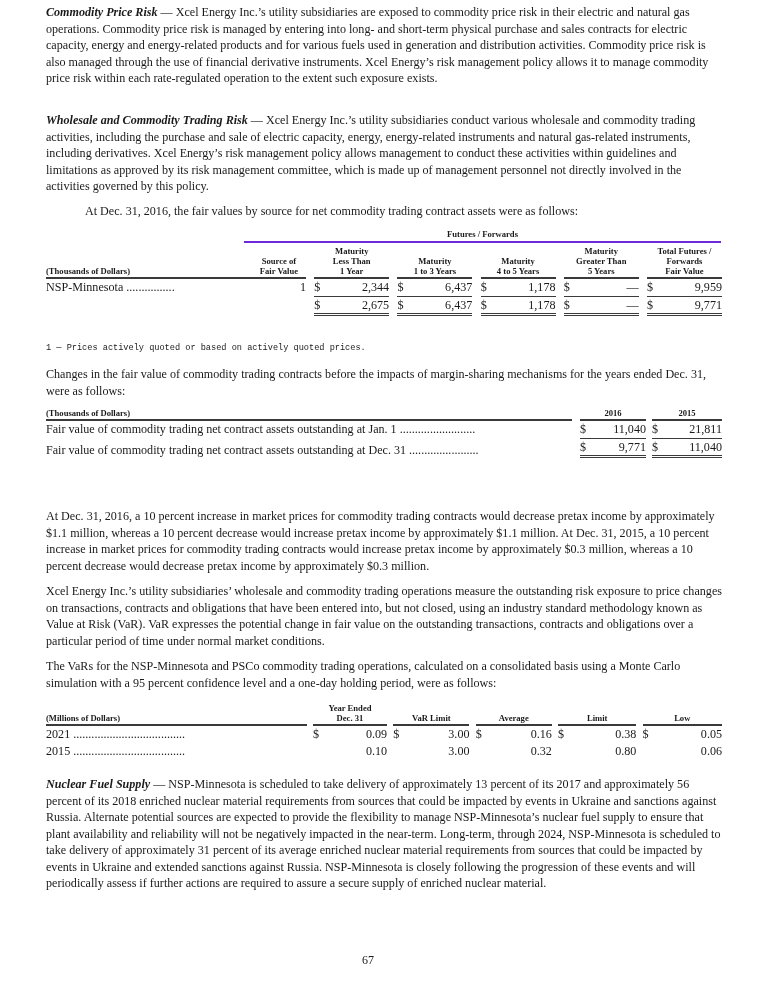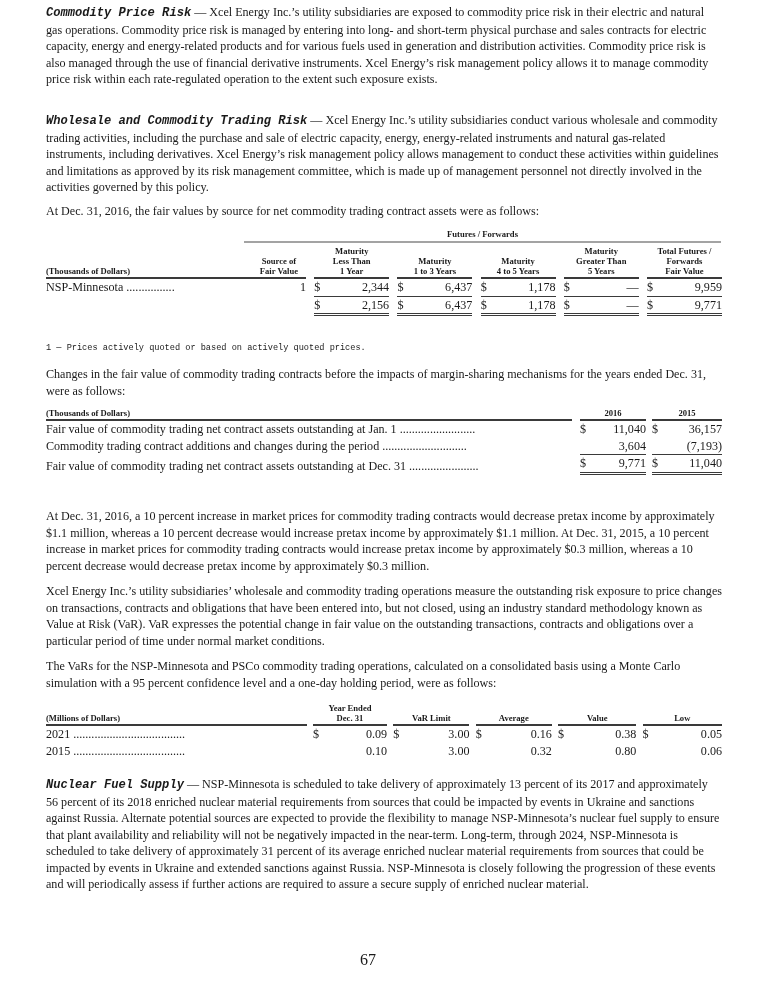--- a/index.html
+++ b/index.html
@@ -4,49 +4,49 @@
 <style>
   html, body { margin: 0; padding: 0; background: #fff; }
   body {
     width: 768px; height: 1000px; position: relative; overflow: hidden;
     font-family: "Liberation Serif", "DejaVu Serif", serif;
     color: #1a1a1a; font-size: 12.1px; line-height: 16.5px;
   }
   .page { position: absolute; left: 46px; top: 0; width: 676px; }
   p { margin: 0; }
   .para { position: absolute; left: 0; width: 676px; }
-  .lead { font-weight: bold; font-style: italic; font-family: Liberation Mono, monospace; }
+  .lead { font-weight: bold; font-style: italic; }
 
   
   table { border-collapse: separate; border-spacing: 0; position: absolute; left: 0; }
   th { font-size: 8.6px; font-weight: bold; line-height: 10px; text-align: center; vertical-align: bottom; padding: 0; }
   th.lefthead { text-align: left; }
   td { padding: 0; height: 16px; font-size: 12.1px; white-space: nowrap; vertical-align: bottom; }
   .hdr-rule { border-bottom: 2px solid #3a3a3a; padding-bottom: 1px; }
   .num { text-align: right; }
   .dollar { text-align: left; }
   .dots { overflow: hidden; }
   .top-rule { border-top: 1px solid #3a3a3a; }
   .dbl { border-bottom: 3px double #3a3a3a; }
 
   .footnote { position: absolute; left: 0; font-size: 8.6px; line-height: 10px; }
-  .pagenum { position: absolute; left: 346px; top: 952px; width: 44px; text-align: center; font-size: 16px; }
+  .pagenum { position: absolute; left: 346px; top: 952px; width: 44px; text-align: center; font-size: 12px; }
 </style>
 </head>
 <body>
 
 <div class="page">
 
   <p class="para" style="top:4px;"><span class="lead">Commodity Price Risk</span><span> — Xcel Energy Inc.’s utility subsidiaries are exposed to commodity price risk in their electric and natural gas operations.  Commodity price risk is managed by entering into long- and short-term physical purchase and sales contracts for electric capacity, energy and energy-related products and for various fuels used in generation and distribution activities.  Commodity price risk is also managed through the use of financial derivative instruments.  Xcel Energy’s risk management policy allows it to manage commodity price risk within each rate-regulated operation to the extent such exposure exists.</span></p>
 
   <p class="para" style="top:112px;"><span class="lead">Wholesale and Commodity Trading Risk</span><span> — Xcel Energy Inc.’s utility subsidiaries conduct various wholesale and commodity trading activities, including the purchase and sale of electric capacity, energy, energy-related instruments and natural gas-related instruments, including derivatives.  Xcel Energy’s risk management policy allows management to conduct these activities within guidelines and limitations as approved by its risk management committee, which is made up of management personnel not directly involved in the activities governed by this policy.</span></p>
 
-  <p class="para" style="top:203px;">At Dec. 31, 2016, the fair values by source for net commodity trading contract assets were as follows:</p>
-
-  <div style="position:absolute; left:198px; top:229px; width:477px; text-align:center; font-size:8.6px; font-weight:bold; line-height:10px; border-bottom:2px solid #a3a3a3; padding-bottom:2px;">Futures / Forwards</div>
+  <p class="para" style="top:203px;margin-left:39px;">At Dec. 31, 2016, the fair values by source for net commodity trading contract assets were as follows:</p>
+
+  <div style="position:absolute; left:198px; top:229px; width:477px; text-align:center; font-size:8.6px; font-weight:bold; line-height:10px; border-bottom:2px solid #6d28d9; padding-bottom:2px;">Futures / Forwards</div>
 
   <table style="top:246px; width:676px;">
     <colgroup>
       <col style="width:186px">
         <col style="width:12px">
       <col style="width:52px">
         <col style="width:8px">
       <col style="width:14px">
         <col style="width:58px">
         <col style="width:8px">
@@ -99,21 +99,21 @@
         <td></td>
         <td class="dollar">$</td>
         <td class="num">9,959</td>
       </tr>
       <tr>
         <td></td>
           <td></td>
           <td></td>
           <td></td>
         <td class="dollar top-rule dbl">$</td>
-        <td class="num top-rule dbl">2,156</td>
+        <td class="num top-rule dbl">2,675</td>
         <td></td>
         <td class="dollar top-rule dbl">$</td>
         <td class="num top-rule dbl">6,437</td>
         <td></td>
         <td class="dollar top-rule dbl">$</td>
         <td class="num top-rule dbl">1,178</td>
         <td></td>
         <td class="dollar top-rule dbl">$</td>
         <td class="num top-rule dbl">—</td>
         <td></td>
@@ -147,30 +147,21 @@
       </tr>
     </thead>
     <tbody id="changes-body">
         <tr>
           <td class="dots">Fair value of commodity trading net contract assets outstanding at Jan. 1 .........................</td>
           <td></td>
           <td class="dollar">$</td>
           <td class="num">11,040</td>
           <td></td>
           <td class="dollar">$</td>
-          <td class="num">36,157</td>
-        </tr>
-        <tr>
-          <td class="dots">Commodity trading contract additions and changes during the period ............................</td>
-          <td></td>
-          <td class="dollar"></td>
-          <td class="num">3,604</td>
-          <td></td>
-          <td class="dollar"></td>
-          <td class="num">(7,193)</td>
+          <td class="num">21,811</td>
         </tr>
         <tr>
           <td class="dots">Fair value of commodity trading net contract assets outstanding at Dec. 31 .......................</td>
           <td></td>
           <td class="dollar top-rule dbl">$</td>
           <td class="num top-rule dbl">9,771</td>
           <td></td>
           <td class="dollar top-rule dbl">$</td>
           <td class="num top-rule dbl">11,040</td>
         </tr>
@@ -203,21 +194,21 @@
     <thead>
       <tr>
         <th class="lefthead hdr-rule">(Millions of Dollars)</th>
         <th></th>
         <th class="hdr-rule var-col" colspan="2">Year Ended<br>Dec. 31</th>
         <th></th>
         <th class="hdr-rule var-col" colspan="2">VaR Limit</th>
         <th></th>
         <th class="hdr-rule var-col" colspan="2">Average</th>
         <th></th>
-        <th class="hdr-rule var-col" colspan="2">Value</th>
+        <th class="hdr-rule var-col" colspan="2">Limit</th>
         <th></th>
         <th class="hdr-rule var-col" colspan="2">Low</th>
       </tr>
     </thead>
     <tbody id="var-body">
         <tr>
           <td class="dots">2021 .....................................</td>
           <td></td>
           <td class="dollar">$</td>
           <td class="num">0.09</td>

